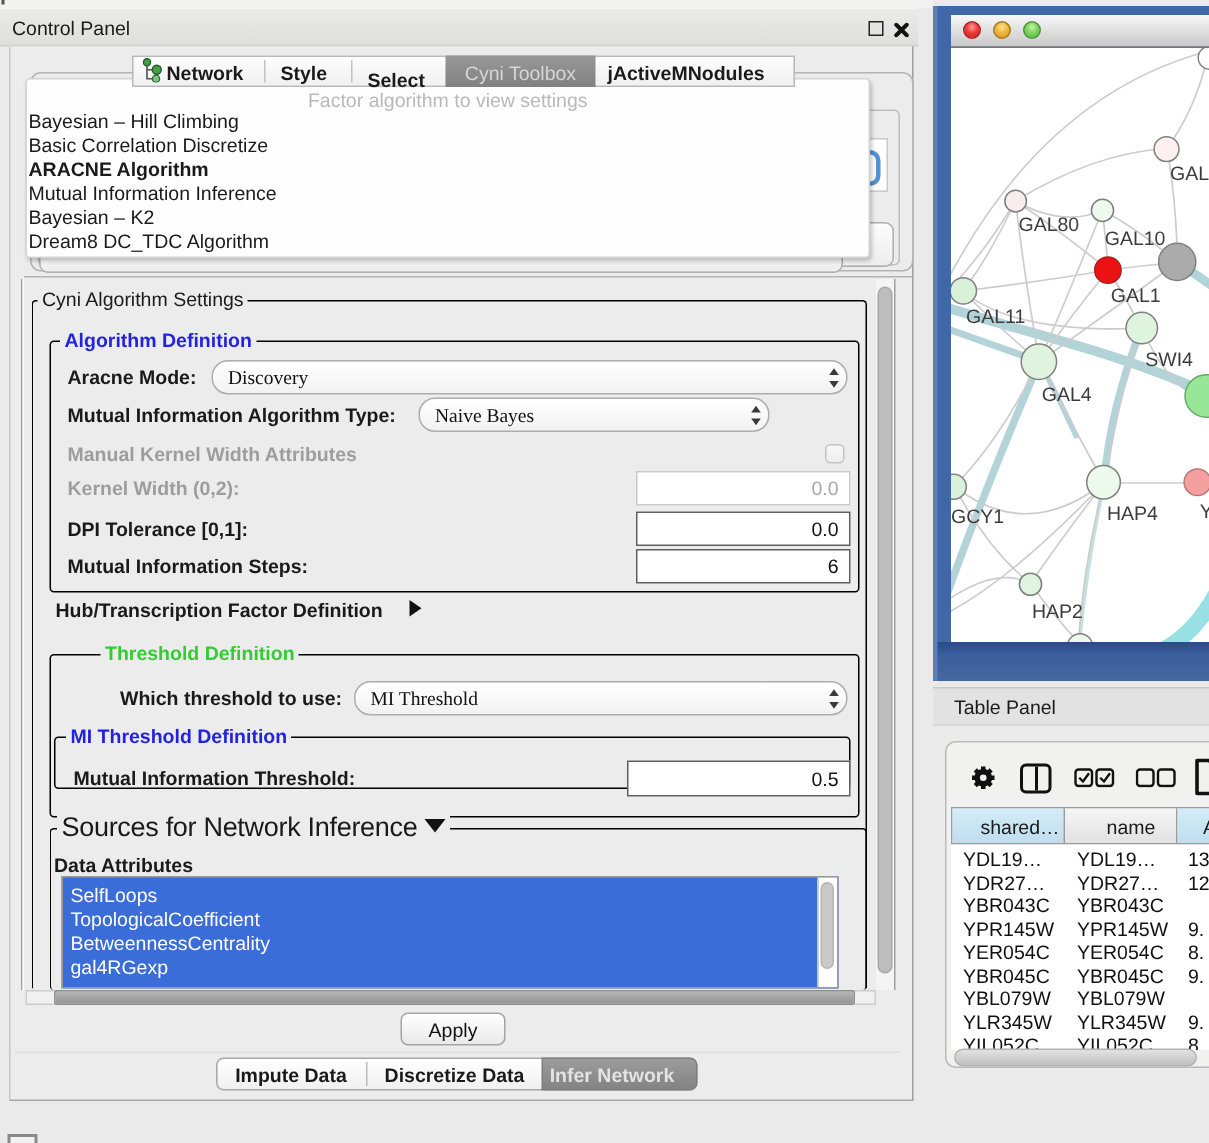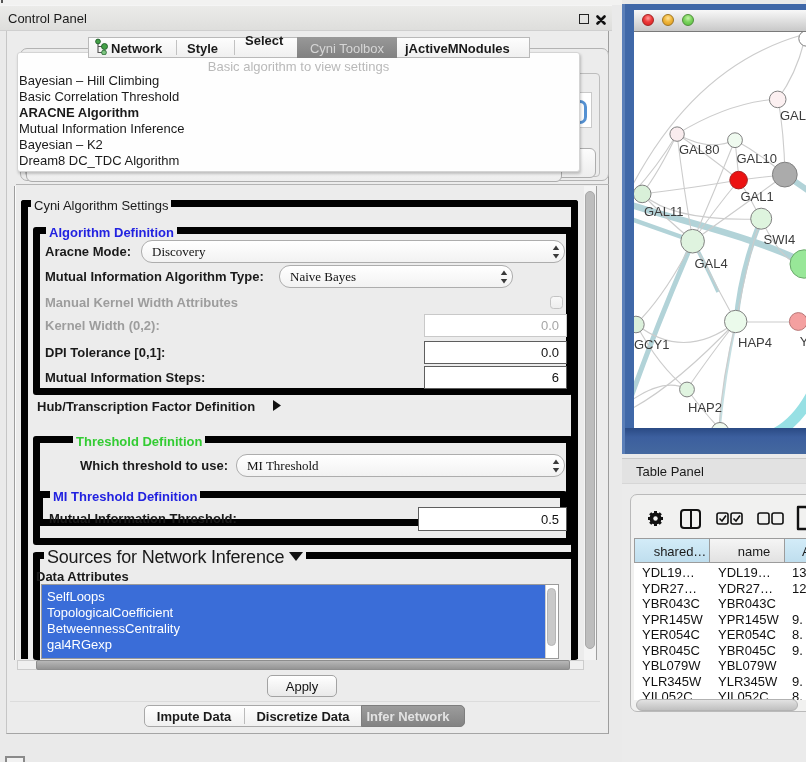--- a/index.html
+++ b/index.html
@@ -2,21 +2,21 @@
 <html><head>
 <meta charset="utf-8">
 <style>
   * { margin:0; padding:0; box-sizing:border-box; }
   html,body { width:806px; height:762px; overflow:hidden; }
   body { background:#eaeaea; font-family:"Liberation Sans", sans-serif; position:relative; }
   .abs { position:absolute; }
   .lbl { font-size:13px; color:#1a1a1a; white-space:nowrap; }
   .bold { font-weight:bold; }
   .gray { color:#9d9d9d; }
-  .groupbox { position:absolute; border:7px solid #000000; border-radius:3px; }
+  .groupbox { position:absolute; border:1px solid #000000; border-radius:3px; }
   .gtitle { position:absolute; top:-9px; background:#ececec; padding:0 3px; font-size:13px; white-space:nowrap; }
   .combo { position:absolute; border:1px solid #adadad; border-radius:11px;
            background:linear-gradient(#ffffff,#f2f2f2); font-size:13px; color:#111;
            display:flex; align-items:center; padding-left:10px;font-family:Liberation Serif, serif; }
   .carrows { position:absolute; right:4px; top:50%; transform:translateY(-50%); width:8px; }
   .tf { position:absolute; background:#fff; font-size:13px; color:#111; text-align:right;
         display:flex; align-items:center; justify-content:flex-end; padding-right:7px; }
 </style>
 </head>
 <body>
@@ -38,21 +38,21 @@
 <svg class="abs" style="left:95px;top:38px;" width="15" height="17" viewBox="0 0 15 17">
   <path d="M3 4 V14.5 H8.5 M3 8.5 H9" stroke="#555" stroke-width="1.1" fill="none"></path>
   <circle cx="3" cy="3.5" r="2.4" fill="#43a047" stroke="#1f5c28" stroke-width="0.9"></circle>
   <circle cx="9.5" cy="8.5" r="3" fill="#43a047" stroke="#1f5c28" stroke-width="0.9"></circle>
   <circle cx="9" cy="14.5" r="2.4" fill="#7cc47f" stroke="#2f6c38" stroke-width="0.9"></circle>
 </svg>
 <div class="abs lbl bold" style="left:111px;top:41px;">Network</div>
 <div class="abs" style="left:176px;top:40px;width:1px;height:15px;background:#c2c2c2;"></div>
 <div class="abs lbl bold" style="left:187px;top:41px;">Style</div>
 <div class="abs" style="left:234px;top:40px;width:1px;height:15px;background:#c2c2c2;"></div>
-<div class="abs lbl bold" style="left:245px;top:33px;">Select</div>
+<div class="abs lbl bold" style="left:245px;top:46px;">Select</div>
 <div class="abs" style="left:297px;top:37px;width:100px;height:21px;background:linear-gradient(#989898,#818181);"></div>
 <div class="abs lbl" style="left:297px;top:41px;width:100px;text-align:center;color:#d6d6d6;">Cyni Toolbox</div>
 <div class="abs lbl bold" style="left:405px;top:41px;">jActiveMNodules</div>
 </div>
 
 <div class="abs" style="left:20px;top:48px;width:589px;height:133px;border:1px solid #b3b3b3;border-radius:7px;background:#ececec;"></div>
 <div class="abs" style="left:25px;top:73px;width:575px;height:104px;border:1px solid #bdbdbd;border-radius:4px;"></div>
 <div class="abs" style="left:548px;top:92px;width:44px;height:36px;background:#fff;border:1px solid #c9c9c9;"></div>
 <div class="abs" style="left:550px;top:100px;width:37px;height:24px;border:3px solid #5591d2;border-radius:7px;background:#fff;"></div>
 <div class="abs" style="left:540px;top:148px;width:56px;height:30px;border:1px solid #adadad;border-radius:6px;background:linear-gradient(#fcfcfc,#ededed);"></div>
@@ -133,23 +133,23 @@
 <div class="abs" style="left:10px;top:701px;width:590px;height:1px;background:#dcdcdc;"></div>
 
 <div class="abs" style="left:144px;top:705px;width:321px;height:22px;border:1px solid #a8a8a8;border-radius:5px;background:linear-gradient(#ffffff,#f0f0f0);"></div>
 <div class="abs lbl bold" style="left:144px;top:709px;width:100px;text-align:center;">Impute Data</div>
 <div class="abs" style="left:244px;top:708px;width:1px;height:16px;background:#bbbbbb;"></div>
 <div class="abs lbl bold" style="left:245px;top:709px;width:116px;text-align:center;">Discretize Data</div>
 <div class="abs" style="left:361px;top:705px;width:104px;height:22px;background:linear-gradient(#9c9c9c,#838383);border:1px solid #7e7e7e;border-radius:0 5px 5px 0;"></div>
 <div class="abs lbl bold" style="left:361px;top:709px;width:94px;text-align:center;color:#e3e3e3;">Infer Network</div>
 
 <div class="abs" style="left:17px;top:52px;width:563px;height:120px;background:#fefefe;border:1px solid #d4d4d4;border-radius:3px;box-shadow:1px 2px 3px rgba(0,0,0,0.22);"></div>
-<div class="abs" style="left:17px;top:59px;width:563px;text-align:center;font-size:13px;color:#b9b9b9;">Basic algorithm to view settings</div>
+<div class="abs" style="left:17px;top:59px;width:563px;text-align:center;font-size:13px;color:#b9b9b9;">Factor algorithm to view settings</div>
 <div class="abs lbl" style="left:19px;top:73px;">Bayesian – Hill Climbing</div>
-<div class="abs lbl" style="left:19px;top:89px;">Basic Correlation Threshold</div>
+<div class="abs lbl" style="left:19px;top:89px;">Basic Correlation Discretize</div>
 <div class="abs lbl bold" style="left:19px;top:105px;">ARACNE Algorithm</div>
 <div class="abs lbl" style="left:19px;top:121px;">Mutual Information Inference</div>
 <div class="abs lbl" style="left:19px;top:137px;">Bayesian – K2</div>
 <div class="abs lbl" style="left:19px;top:153px;">Dream8 DC_TDC Algorithm</div>
 
 <div class="abs" style="left:622px;top:4px;width:184px;height:450px;background:#4068a8;"></div>
 <div class="abs" style="left:622px;top:428px;width:184px;height:26px;background:linear-gradient(#2a4a84 0%, #3c5f9e 35%, #44689f 100%);"></div>
 <div class="abs" style="left:622px;top:4px;width:3px;height:450px;background:#5b7fb8;"></div>
 <div class="abs" style="left:634px;top:10px;width:172px;height:22px;background:linear-gradient(#f8f8f8,#c8c8c8);border-bottom:1px solid #7a7a7a;"></div>
 <div class="abs" style="left:642px;top:14px;width:12px;height:12px;border-radius:50%;background:radial-gradient(circle at 50% 32%, #ff9a9a 0%, #ee3a3a 45%, #d41e1e 100%);border:1px solid #a42222;"></div>

